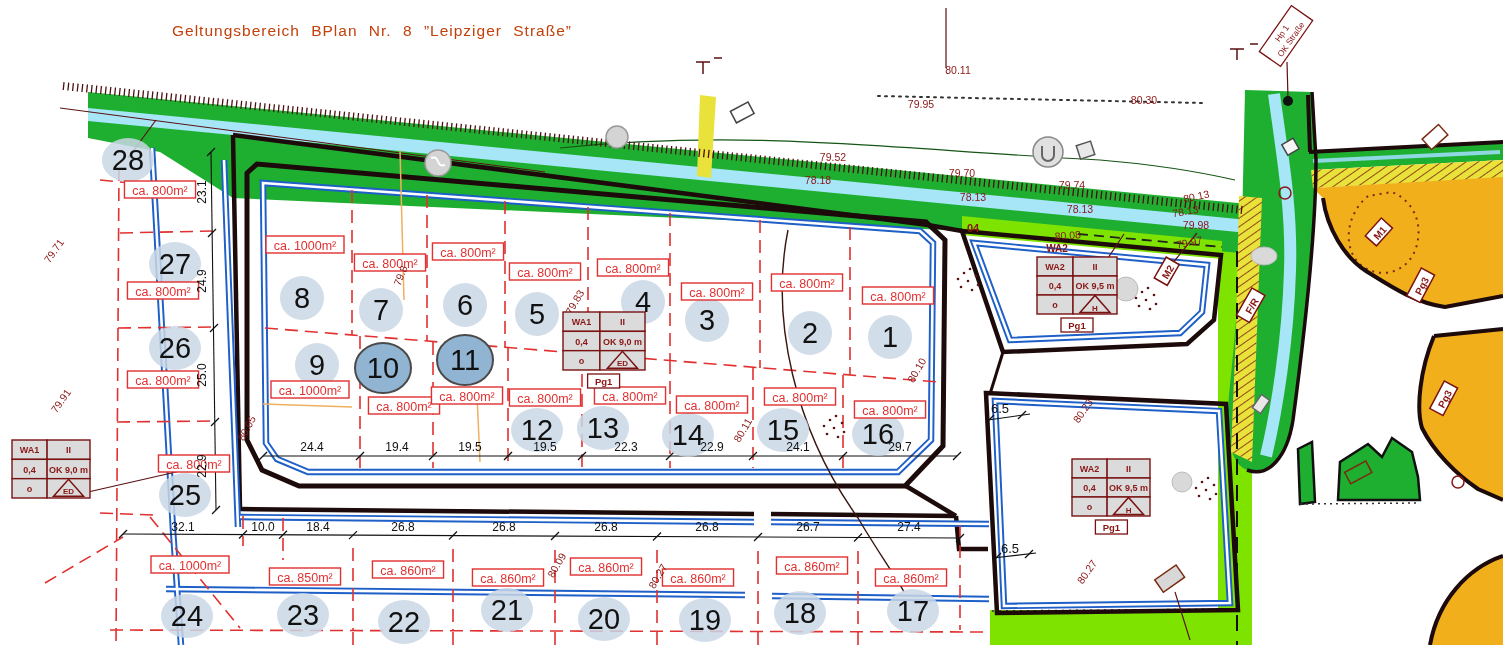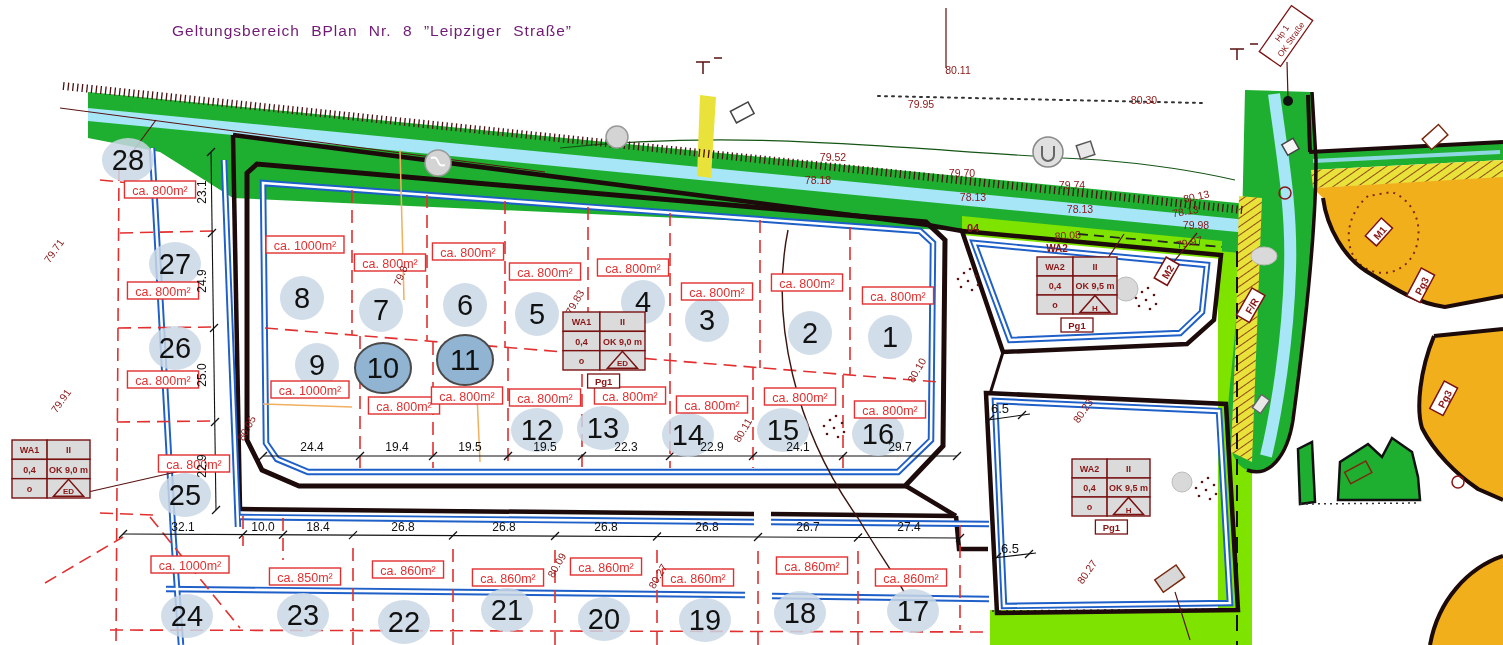--- a/index.html
+++ b/index.html
@@ -1,19 +1,19 @@
 <!DOCTYPE html>
 <html><head>
 <meta charset="utf-8">
 <style>
   html,body{margin:0;padding:0;background:#fff;}
   #stage{position:relative;width:1503px;height:645px;background:#fff;overflow:hidden;
          font-family:"Liberation Sans", sans-serif;}
   #map{position:absolute;left:0;top:0;}
-  .map-title{position:absolute;left:172px;top:22px;font-size:15.5px;color:#701a75;
+  .map-title{position:absolute;left:172px;top:22px;font-size:15.5px;color:#c2410c;
              letter-spacing:1px;word-spacing:6px;white-space:nowrap;}
   text{font-family:"Liberation Sans", sans-serif;}
 </style>
 </head>
 <body>
 <div id="stage">
 
 <svg id="map" width="1503" height="645" viewBox="0 0 1503 645">
   <defs>
     <pattern id="hatch" width="7" height="7" patternUnits="userSpaceOnUse" patternTransform="rotate(55)">

